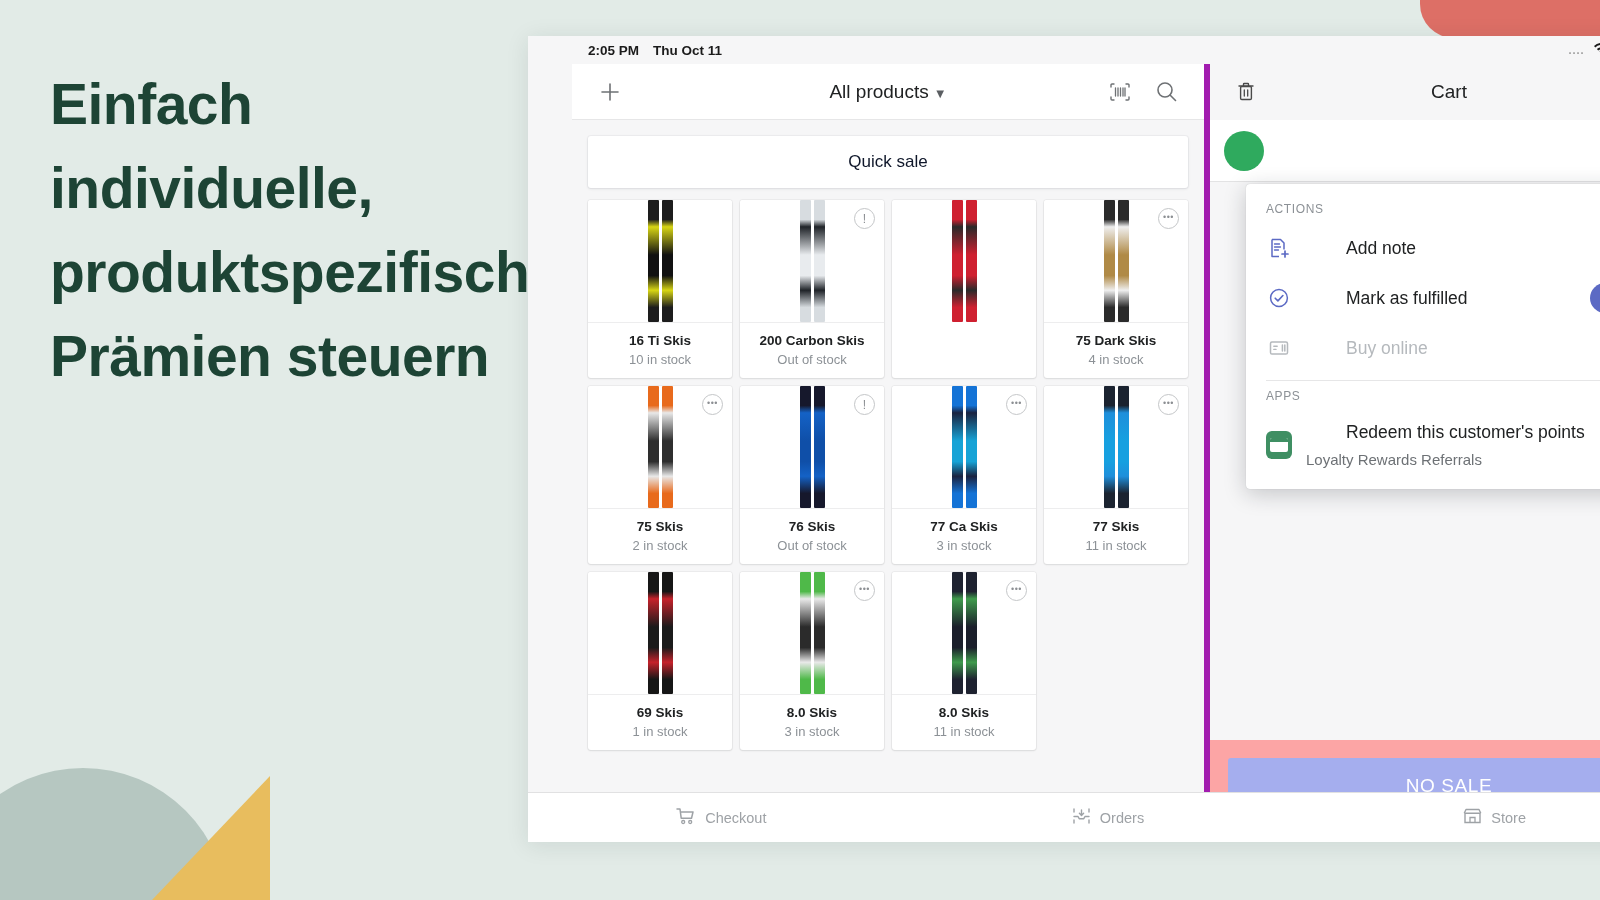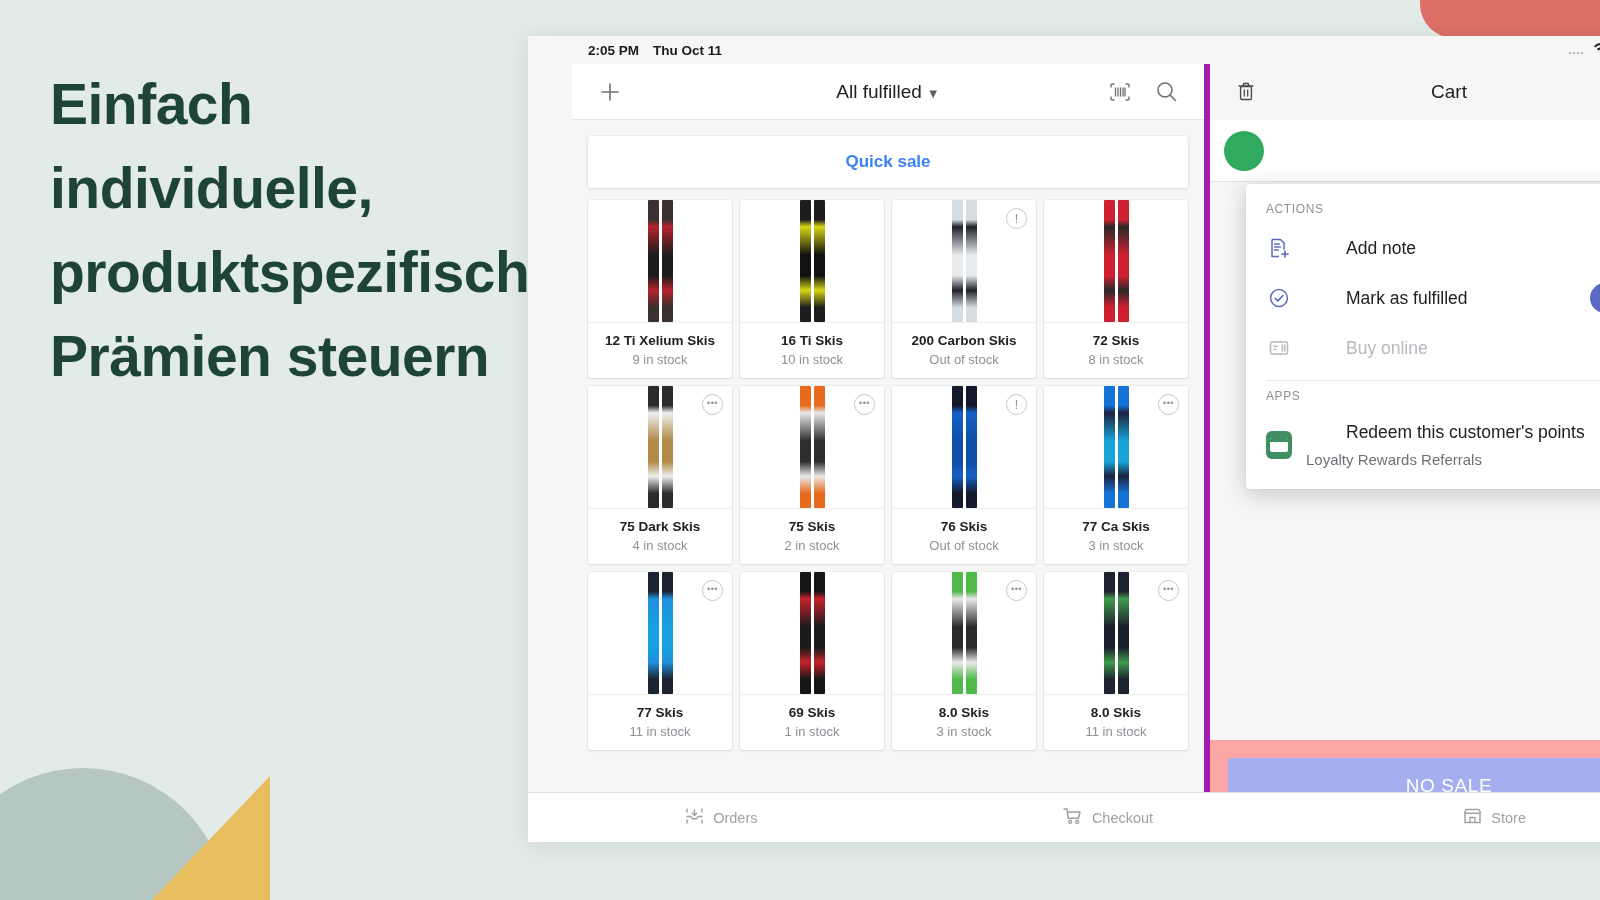--- a/index.html
+++ b/index.html
@@ -126,21 +126,21 @@
     margin-left: auto; display: flex; gap: 10px; z-index: 2;
   }
 
   
   .quicksale-wrap { padding: 16px 16px 0 16px; background: #f6f6f7; }
   .quicksale {
     height: 52px; background: #fff;
     border-radius: 3px;
     box-shadow: 0 1px 3px rgba(22,29,37,0.10), 0 0 0 1px rgba(63,63,68,0.04);
     display: flex; align-items: center; justify-content: center;
-    color: #3b82f6; font-size: 17px; cursor: pointer; font-weight: bold;
+    color: #0f172a; font-size: 17px; cursor: pointer;
   }
 
   
   .grid-wrap { padding: 12px 16px 0 16px; flex: 1; }
   .grid {
     display: grid;
     grid-template-columns: repeat(4, 1fr);
     gap: 8px;
   }
   .card {
@@ -313,21 +313,21 @@
 
     <div class="pane-left">
 
       <div class="ltoolbar">
         <div class="icon-btn">
           <svg width="22" height="22" viewBox="0 0 22 22">
               <path d="M11 3v16M3 11h16" stroke="#6e7174" stroke-width="1.6" stroke-linecap="round"></path>
             </svg>
         </div>
         <div class="title">
-          <span>All fulfilled</span><span class="caret">▼</span>
+          <span>All products</span><span class="caret">▼</span>
         </div>
         <div class="right-icons">
           <div class="icon-btn">
             <svg width="24" height="22" viewBox="0 0 24 22">
               <path d="M3 6V4a1 1 0 011-1h2M21 6V4a1 1 0 00-1-1h-2M3 16v2a1 1 0 001 1h2M21 16v2a1 1 0 01-1 1h-2" stroke="#6e7174" stroke-width="1.4" fill="none" stroke-linecap="round"></path>
               <path d="M7.5 7v8M10 7v8M12.5 7v8M15 7v8M17 7v8" stroke="#6e7174" stroke-width="1.3" stroke-linecap="round"></path>
             </svg>
           </div>
           <div class="icon-btn">
             <svg width="23" height="23" viewBox="0 0 23 23">
@@ -340,32 +340,20 @@
 
       <div class="quicksale-wrap">
         <div class="quicksale">Quick sale</div>
       </div>
 
       <div class="grid-wrap">
         <div class="grid">
             <div class="card">
               <div class="card-img">
                 <div class="ski-pair">
-                  <div class="ski" style="background: linear-gradient(rgb(58, 48, 48) 0%, rgb(58, 48, 48) 16%, rgb(181, 34, 43) 22%, rgb(28, 28, 28) 45%, rgb(28, 28, 28) 62%, rgb(181, 34, 43) 74%, rgb(58, 48, 48) 88%, rgb(58, 48, 48) 100%);"></div>
-                  <div class="ski" style="background: linear-gradient(rgb(58, 48, 48) 0%, rgb(58, 48, 48) 16%, rgb(181, 34, 43) 22%, rgb(28, 28, 28) 45%, rgb(28, 28, 28) 62%, rgb(181, 34, 43) 74%, rgb(58, 48, 48) 88%, rgb(58, 48, 48) 100%);"></div>
-                </div>
-              </div>
-              <div class="card-meta">
-                <div class="card-title">12 Ti Xelium Skis</div>
-                <div class="card-stock">9 in stock</div>
-              </div>
-            </div>
-            <div class="card">
-              <div class="card-img">
-                <div class="ski-pair">
                   <div class="ski" style="background: linear-gradient(rgb(29, 29, 29) 0%, rgb(29, 29, 29) 16%, rgb(216, 214, 20) 22%, rgb(17, 17, 17) 45%, rgb(17, 17, 17) 62%, rgb(216, 214, 20) 74%, rgb(29, 29, 29) 88%, rgb(29, 29, 29) 100%);"></div>
                   <div class="ski" style="background: linear-gradient(rgb(29, 29, 29) 0%, rgb(29, 29, 29) 16%, rgb(216, 214, 20) 22%, rgb(17, 17, 17) 45%, rgb(17, 17, 17) 62%, rgb(216, 214, 20) 74%, rgb(29, 29, 29) 88%, rgb(29, 29, 29) 100%);"></div>
                 </div>
               </div>
               <div class="card-meta">
                 <div class="card-title">16 Ti Skis</div>
                 <div class="card-stock">10 in stock</div>
               </div>
             </div>
             <div class="card">
@@ -380,24 +368,20 @@
                 <div class="card-title">200 Carbon Skis</div>
                 <div class="card-stock">Out of stock</div>
               </div>
             </div>
             <div class="card">
               <div class="card-img">
                 <div class="ski-pair">
                   <div class="ski" style="background: linear-gradient(rgb(207, 32, 48) 0%, rgb(207, 32, 48) 16%, rgb(42, 42, 42) 22%, rgb(207, 32, 48) 45%, rgb(207, 32, 48) 62%, rgb(42, 42, 42) 74%, rgb(207, 32, 48) 88%, rgb(207, 32, 48) 100%);"></div>
                   <div class="ski" style="background: linear-gradient(rgb(207, 32, 48) 0%, rgb(207, 32, 48) 16%, rgb(42, 42, 42) 22%, rgb(207, 32, 48) 45%, rgb(207, 32, 48) 62%, rgb(42, 42, 42) 74%, rgb(207, 32, 48) 88%, rgb(207, 32, 48) 100%);"></div>
                 </div>
-              </div>
-              <div class="card-meta">
-                <div class="card-title">72 Skis</div>
-                <div class="card-stock">8 in stock</div>
               </div>
             </div>
             <div class="card">
               <div class="card-img">
                 <div class="ski-pair">
                   <div class="ski" style="background: linear-gradient(rgb(43, 43, 43) 0%, rgb(43, 43, 43) 16%, rgb(239, 239, 239) 22%, rgb(176, 138, 70) 45%, rgb(176, 138, 70) 62%, rgb(239, 239, 239) 74%, rgb(43, 43, 43) 88%, rgb(43, 43, 43) 100%);"></div>
                   <div class="ski" style="background: linear-gradient(rgb(43, 43, 43) 0%, rgb(43, 43, 43) 16%, rgb(239, 239, 239) 22%, rgb(176, 138, 70) 45%, rgb(176, 138, 70) 62%, rgb(239, 239, 239) 74%, rgb(43, 43, 43) 88%, rgb(43, 43, 43) 100%);"></div>
                 </div>
                 <div class="card-badge dots">•••</div>
               </div>
@@ -586,36 +570,36 @@
 
       <div class="nosale-wrap">
         <div class="nosale">NO SALE</div>
       </div>
     </div>
   </div>
 
   <div class="tabbar">
     <div class="tab">
       <span>
-        <svg width="19" height="18" viewBox="0 0 19 18">
-            <path d="M2 2v3M2 13v3M17 2v3M17 13v3M2 9.5h4l1.2 2.2h4.6L13 9.5h4" stroke="#9ea2a6" stroke-width="1.4" fill="none" stroke-linecap="round" stroke-linejoin="round"></path>
-            <path d="M9.5 3v5.2M7.4 6.3l2.1 2.1 2.1-2.1" stroke="#9ea2a6" stroke-width="1.4" fill="none" stroke-linecap="round" stroke-linejoin="round"></path>
-          </svg>
-      </span>
-      <span>Orders</span>
-    </div>
-    <div class="tab">
-      <span>
         <svg width="20" height="18" viewBox="0 0 20 18">
             <path d="M1 2h3l1.2 9.2h10.3L17 5H5.4" stroke="#9ea2a6" stroke-width="1.5" fill="none" stroke-linecap="round" stroke-linejoin="round"></path>
             <circle cx="7.2" cy="15" r="1.5" stroke="#9ea2a6" stroke-width="1.3" fill="none"></circle>
             <circle cx="14.2" cy="15" r="1.5" stroke="#9ea2a6" stroke-width="1.3" fill="none"></circle>
           </svg>
       </span>
       <span>Checkout</span>
+    </div>
+    <div class="tab">
+      <span>
+        <svg width="19" height="18" viewBox="0 0 19 18">
+            <path d="M2 2v3M2 13v3M17 2v3M17 13v3M2 9.5h4l1.2 2.2h4.6L13 9.5h4" stroke="#9ea2a6" stroke-width="1.4" fill="none" stroke-linecap="round" stroke-linejoin="round"></path>
+            <path d="M9.5 3v5.2M7.4 6.3l2.1 2.1 2.1-2.1" stroke="#9ea2a6" stroke-width="1.4" fill="none" stroke-linecap="round" stroke-linejoin="round"></path>
+          </svg>
+      </span>
+      <span>Orders</span>
     </div>
     <div class="tab">
       <span>
         <svg width="19" height="18" viewBox="0 0 19 18">
             <path d="M2 6.2h15v9.3H2z" stroke="#9ea2a6" stroke-width="1.4" fill="none"></path>
             <path d="M1.2 6.2L3 2.5h13l1.8 3.7" stroke="#9ea2a6" stroke-width="1.4" fill="none" stroke-linejoin="round"></path>
             <path d="M7 15.5v-5h5v5" stroke="#9ea2a6" stroke-width="1.3" fill="none"></path>
           </svg>
       </span>
       <span>Store</span>

